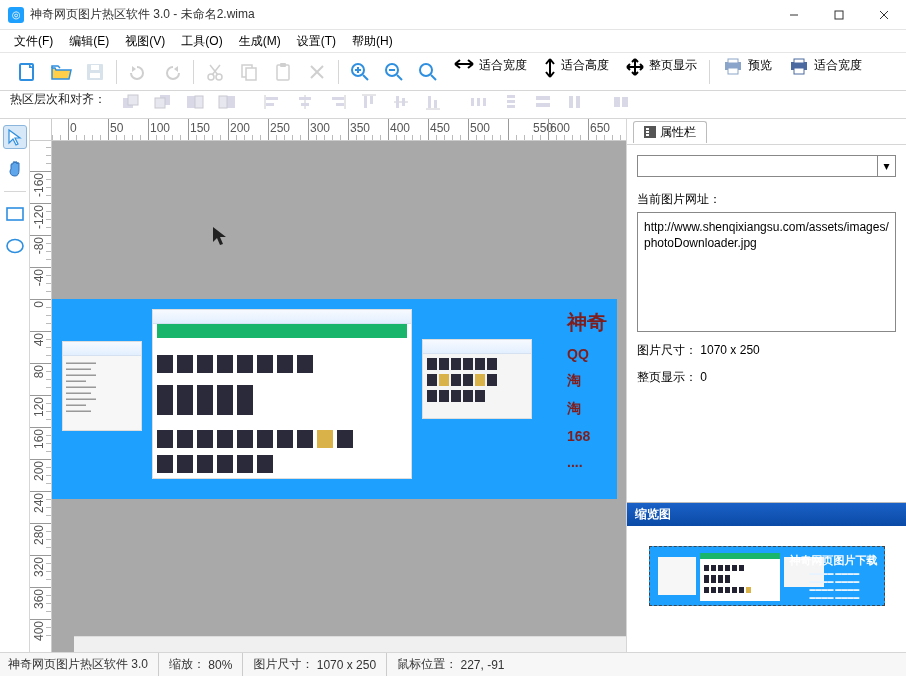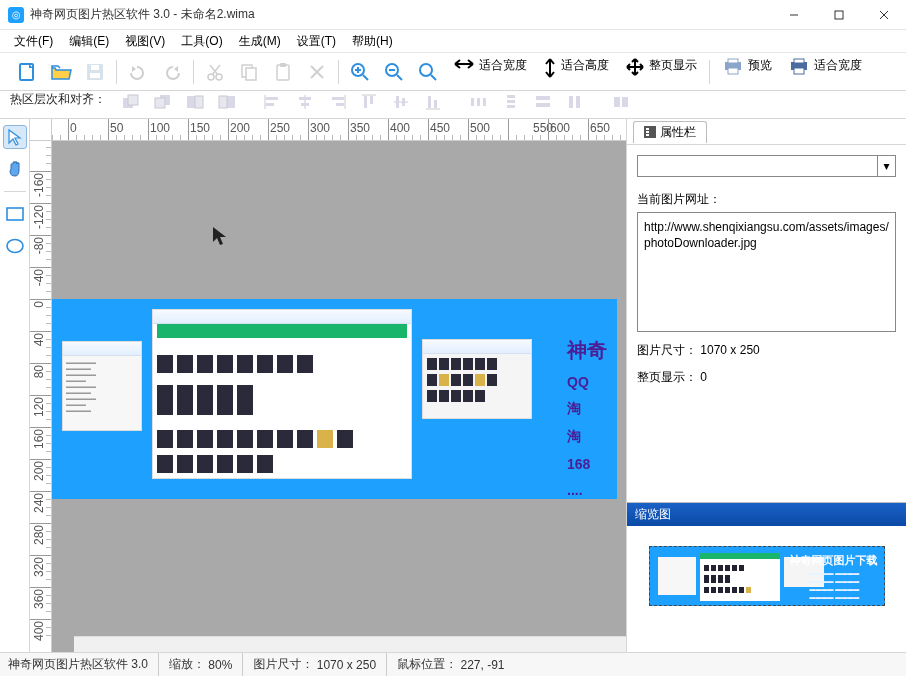--- a/index.html
+++ b/index.html
@@ -50,39 +50,39 @@
 .viewport { flex: 1; background: #a9a9a9; position: relative; overflow: hidden; }
 .banner { position: absolute; left: 0; top: 158px; width: 565px; height: 200px; background: #1ea0ff; overflow: hidden; }
 .banner .win { position: absolute; background: #fff; border: 1px solid #ddd; }
 .banner .win.big { left: 100px; top: 10px; width: 260px; height: 170px; }
 .banner .win.small1 { left: 10px; top: 42px; width: 80px; height: 90px; background: #f7f7f7; }
 .banner .win.small2 { left: 370px; top: 40px; width: 110px; height: 80px; background: #f5f5f5; }
 .banner .win .titlebar2 { height: 14px; background: linear-gradient(#f7faff,#e3efff); border-bottom: 1px solid #d5e1f0; }
 .banner .win.big .greenbar { position: absolute; top: 14px; left: 4px; right: 4px; height: 14px; background: #18b56a; }
 .banner .thumbrow { position: absolute; left: 4px; right: 4px; display: flex; gap: 4px; flex-wrap: wrap; }
 .banner .thumbrow .th { width: 16px; height: 18px; background: #2a2a3a; }
-.banner .txtcol { position: absolute; right: 10px; top: 10px; color: #4c1d95; font-weight: bold; margin-top: 28px; }
+.banner .txtcol { position: absolute; right: 10px; top: 10px; color: #7f1d1d; font-weight: bold; }
 .banner .txtcol div { margin-bottom: 10px; font-size: 20px; }
 .scrollbar-h { position: absolute; bottom: 0; left: 22px; right: 0; height: 16px; background: #f0f0f0; border-top: 1px solid #ddd; }
 
 .cursor-arrow { position: absolute; left: 160px; top: 85px; }
 
 
 .right-panel { width: 280px; background: #fff; border-left: 1px solid #d6d6d6; display: flex; flex-direction: column; }
 .panel-header { height: 26px; display: flex; align-items: center; padding-left: 6px; border-bottom: 1px solid #d6d6d6; }
 .panel-header .tab { height: 22px; display: flex; align-items: center; padding: 0 10px; border: 1px solid #bcbcbc; border-bottom: none; border-radius: 3px 3px 0 0; background: #fff; gap: 4px; }
 .panel-body { padding: 10px; flex: 1; overflow: auto; }
 .prop-combo { width: 100%; height: 22px; border: 1px solid #888; background: #fff; display: flex; }
 .prop-combo .txt { flex: 1; }
 .prop-combo .arrow { width: 18px; border-left: 1px solid #888; display: flex; align-items: center; justify-content: center; }
 .prop-label { margin-top: 14px; color: #000; }
 .url-box { margin-top: 4px; width: 100%; height: 120px; border: 1px solid #888; padding: 6px; color: #000; line-height: 16px; word-break: break-all; }
 .prop-row { margin-top: 10px; color: #000; }
 
-.thumb-panel-header { background: linear-gradient(#1a61c7,#0b4aa6); color: #fff; padding: 3px 8px; font-weight: normal; font-size: 12px; }
+.thumb-panel-header { background: linear-gradient(#1a61c7,#0b4aa6); color: #fff; padding: 3px 8px; font-weight: bold; font-size: 12px; }
 .thumb-panel { flex: 0 0 150px; border-top: 1px solid #bcbcbc; }
 .thumb-body { height: 118px; padding: 20px 10px 10px 10px; display:flex; align-items:flex-start; justify-content:center; }
 .thumb-banner { width: 236px; height: 60px; background:#1ea0ff; position:relative; border:1px dashed #444; }
 
 
 .statusbar { height: 24px; border-top: 1px solid #d6d6d6; background: #f7f7f7; display: flex; align-items: center; padding-left: 8px; color: #333; }
 .statusbar .cell { padding: 0 10px; border-right: 1px solid #ccc; height: 100%; display: flex; align-items: center; }
 .statusbar .cell.first { padding-left: 0; }
 </style>
 </head>

